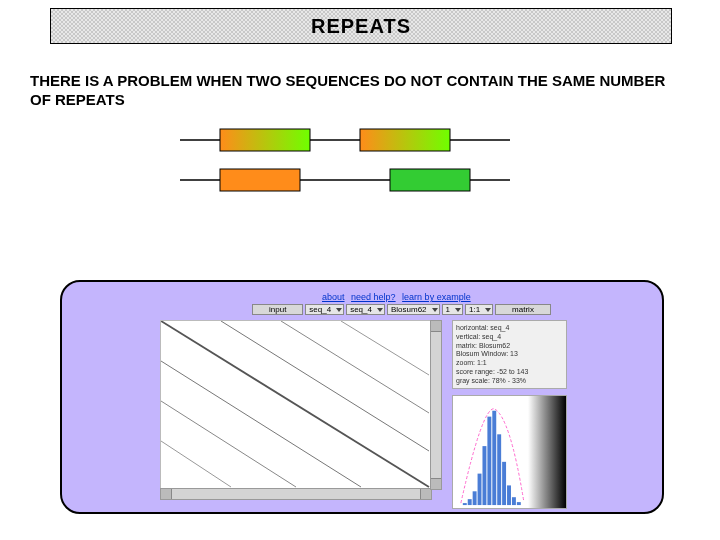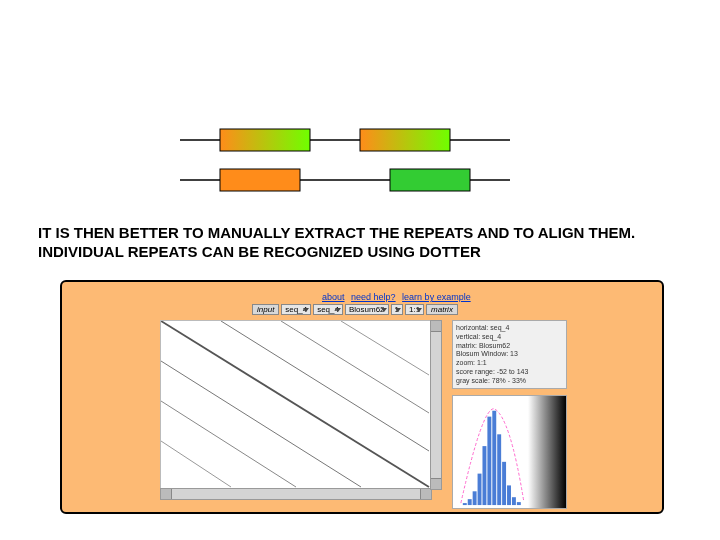--- a/index.html
+++ b/index.html
@@ -10,65 +10,68 @@
     background-size:4px 4px;background-position:0 0,2px 2px;background-color:#e8e8e8;
     display:flex;align-items:center;justify-content:center;}
   .title-box span{font-weight:bold;font-size:20px;letter-spacing:1px;color:#000;}
   .para1{position:absolute;left:30px;top:72px;width:660px;font-weight:bold;font-size:15px;line-height:1.25;}
   .para2{position:absolute;left:38px;top:224px;width:660px;font-weight:bold;font-size:15px;line-height:1.25;}
   
   .seq-wrap{position:absolute;left:180px;top:125px;}
   .seq-line{stroke:#000;stroke-width:1.5;}
   .seq-rect{stroke:#000;stroke-width:1;}
   
-  .shot{position:absolute;left:60px;top:280px;width:600px;height:230px;border:2.5px solid #000;border-radius:6px;background:#fdba74;}
+  .shot{position:absolute;left:60px;top:280px;width:600px;height:230px;border:2.5px solid #000;border-radius:20px;background:#c4b5fd;}
   .shot-inner{position:absolute;left:90px;top:10px;right:90px;bottom:16px;}
   .toolbar-links{position:absolute;left:170px;top:0;font-family:Arial,sans-serif;font-size:9px;}
   .toolbar-links a{color:#0033cc;text-decoration:underline;margin-right:4px;}
   .toolbar2{position:absolute;left:100px;top:12px;font-family:Arial,sans-serif;font-size:9px;display:flex;gap:2px;align-items:center;}
-  .toolbar2 .dd{border:1px solid #888;background:#e6e6e6;padding:0 3px 0 3px;position:relative;font-size:8px;text-align:right;}
+  .toolbar2 .dd{border:1px solid #888;background:#e6e6e6;padding:0 12px 0 3px;position:relative;font-size:8px;text-align:right;}
   .toolbar2 .dd:after{content:"";position:absolute;right:1px;top:3px;border-left:3px solid transparent;border-right:3px solid transparent;border-top:4px solid #444;}
-  .toolbar2 .btn{border:1px solid #888;background:#d8d8d8;padding:0 4px;font-size:8px;font-style:italic;}
+  .toolbar2 .btn{border:1px solid #888;background:#d8d8d8;padding:0 16px;font-size:8px;}
   .plot-area{position:absolute;left:8px;top:28px;width:270px;height:168px;border:1px solid #bbb;background:#fff;}
   .scroll-h{position:absolute;left:8px;top:196px;width:270px;height:10px;background:#d4d4d4;border:1px solid #999;}
   .scroll-h:before{content:"";position:absolute;left:0;top:0;width:10px;height:100%;background:#bbb;border-right:1px solid #888;}
   .scroll-h:after{content:"";position:absolute;right:0;top:0;width:10px;height:100%;background:#bbb;border-left:1px solid #888;}
   .scroll-v{position:absolute;left:278px;top:28px;width:10px;height:168px;background:#d4d4d4;border:1px solid #999;}
   .scroll-v:before{content:"";position:absolute;left:0;top:0;height:10px;width:100%;background:#bbb;border-bottom:1px solid #888;}
   .scroll-v:after{content:"";position:absolute;left:0;bottom:0;height:10px;width:100%;background:#bbb;border-top:1px solid #888;}
   .side-panel{position:absolute;left:300px;top:28px;width:115px;font-family:Arial,sans-serif;}
   .info-box{border:1px solid #aaa;background:#f0f0f0;font-size:7px;color:#333;padding:3px;line-height:1.25;}
   .hist-box{margin-top:6px;border:1px solid #aaa;background:#fff;height:112px;position:relative;overflow:hidden;}
   .grad{position:absolute;right:0;top:0;width:38px;height:100%;background:linear-gradient(to right,#fff 0%,#000 100%);}
 </style>
 </head>
 <body>
 
 <div class="slide">
 
+  <div class="title-box">
+    <span>REPEATS</span>
+  </div>
 
+  <div class="para1">THERE IS A PROBLEM WHEN TWO SEQUENCES DO NOT CONTAIN THE SAME NUMBER OF REPEATS</div>
 
   <svg class="seq-wrap" width="360" height="80">
     <defs>
       <linearGradient id="g1" x1="0" x2="1" y1="0" y2="0">
         <stop offset="0%" stop-color="#ff8c1a"></stop>
           <stop offset="100%" stop-color="#6fff00"></stop>
       </linearGradient>
     </defs>
 
     <line class="seq-line" x1="0" y1="15" x2="330" y2="15"></line>
     <rect class="seq-rect" x="40" y="4" width="90" height="22" fill="url(#g1)"></rect>
     <rect class="seq-rect" x="180" y="4" width="90" height="22" fill="url(#g1)"></rect>
 
     <line class="seq-line" x1="0" y1="55" x2="330" y2="55"></line>
     <rect class="seq-rect" x="40" y="44" width="80" height="22" fill="#ff8c1a"></rect>
     <rect class="seq-rect" x="210" y="44" width="80" height="22" fill="#33cc33"></rect>
   </svg>
 
-  <div class="para2">IT IS THEN BETTER TO MANUALLY EXTRACT THE REPEATS AND TO ALIGN THEM. INDIVIDUAL REPEATS CAN BE RECOGNIZED USING DOTTER</div>
 
   <div class="shot">
     <div class="shot-inner">
 
       <div class="toolbar-links">
         <a>about</a>
         <a>need help?</a>
         <a>learn by example</a>
       </div>
 

